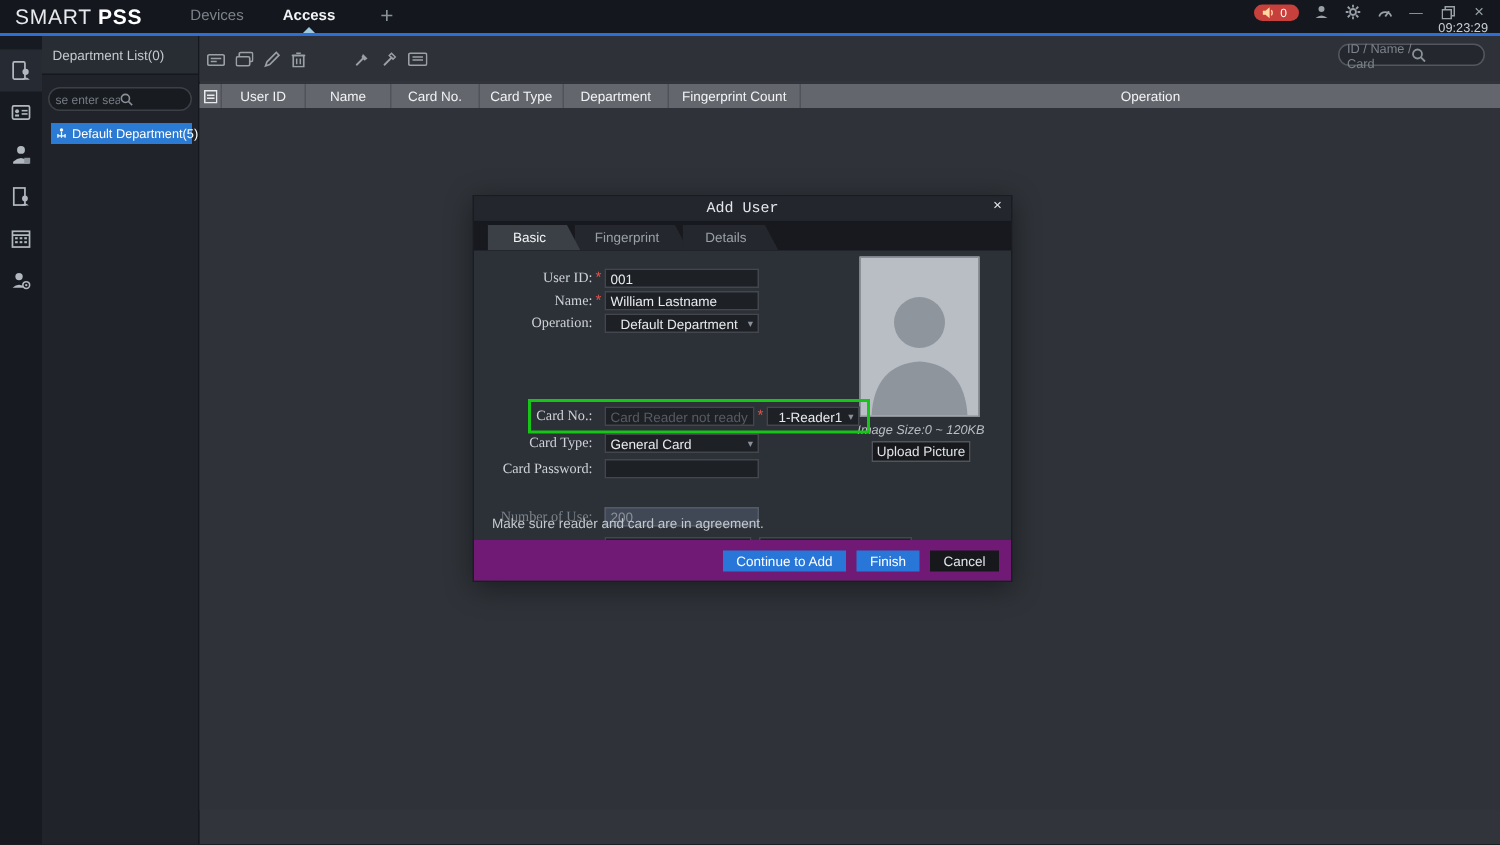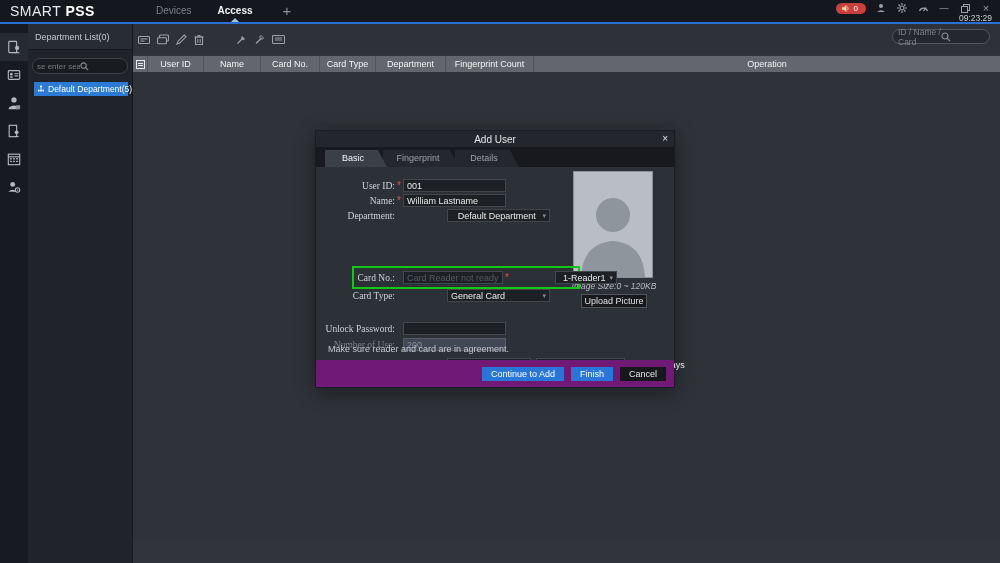--- a/index.html
+++ b/index.html
@@ -4,21 +4,21 @@
 <style>
   * { margin:0; padding:0; box-sizing:border-box; }
   html,body { background:#0c0e12; }
   body { font-family:"Liberation Sans", sans-serif; }
   .screen { position:relative; width:1000px; height:563px; background:#31353b; overflow:hidden; font-family:"Liberation Sans", sans-serif; }
 
   
   .titlebar { position:absolute; top:0; left:0; width:1000px; height:22px; background:#14171d; display:flex; align-items:center; }
   .logo { margin-left:10px; font-size:14px; letter-spacing:.5px; color:#e8eaee; }
   .logo b { font-weight:bold; color:#ffffff; }
-  .main-tab { font-size:10px; color:#7d838b; margin-left:55px; cursor:default; position:relative; height:22px; line-height:22px; padding:0 6px; }
+  .main-tab { font-size:10px; color:#7d838b; margin-left:26px; cursor:default; position:relative; height:22px; line-height:22px; padding:0 6px; }
   .main-tab.active { color:#f2f4f6; font-weight:bold; }
   .tab-notch { position:absolute; left:50%; bottom:0; margin-left:-4px; width:0; height:0; border-left:4px solid transparent; border-right:4px solid transparent; border-bottom:4px solid #9fc9df; }
   .newtab { color:#8a9097; font-size:15px; margin-left:24px; line-height:20px; }
   .tb-right { position:absolute; right:8px; top:2px; display:flex; align-items:center; gap:9px; }
   .alarm-pill { display:flex; align-items:center; gap:4px; background:#c8403c; border-radius:6px; height:11px; padding:0 8px 0 5px; }
   .alarm-pill .cnt { color:#ffffff; font-size:8px; line-height:11px; }
   .tbicon { width:12px; height:12px; display:flex; align-items:center; justify-content:center; color:#9aa0a8; font-size:11px; }
   .clock { position:absolute; right:8px; top:13px; color:#c9ced5; font-size:8.5px; }
   .blueline { position:absolute; top:22px; left:0; width:1000px; height:2px; background:#2e6fd6; }
 
@@ -47,34 +47,34 @@
   .tbody { position:absolute; top:72px; left:133px; width:867px; height:468px; background:#2f3339; }
 
   
   .pager { position:absolute; left:137px; top:545px; display:flex; align-items:center; gap:6px; }
   .pager .plabel { color:#9298a0; font-size:9px;margin-top:40px; }
   .pgsel { width:30px; height:14px; background:#1d2126; border:1px solid #3f444a; color:#d8dbdf; font-size:9px; display:flex; align-items:center; justify-content:space-between; padding:0 3px; }
 
   
   .dialog { position:absolute; left:315px; top:130px; width:360px; height:258px; background:#2c3137; border:1px solid #191c21; box-shadow:0 4px 18px rgba(0,0,0,.45); }
   .dlg-title { height:16px; background:#23262c; display:flex; align-items:center; justify-content:center; position:relative; }
-  .dlg-title span { color:#e4e7ea; font-size:10px; }
+  .dlg-title span { color:#e4e7ea; font-size:10px;font-family:Liberation Mono, monospace; }
   .dlg-close { position:absolute; right:6px; top:0; color:#8b9199; font-size:11px; line-height:16px; }
   .dlg-tabs { height:20px; background:#17191e; display:flex; align-items:flex-end; padding-left:9px; }
   .dtab { height:17px; line-height:17px; text-align:center; font-size:9px; color:#9aa0a7; background:#24272d; clip-path:polygon(0 0, calc(100% - 9px) 0, 100% 100%, 0 100%); padding:0 16px 0 10px; margin-right:-4px; }
   .dtab.active { background:#3b4047; color:#f2f4f6; z-index:2; }
   .dlg-body { position:relative; height:194px; }
   .frow { position:absolute; left:0; width:352px; height:13px; display:flex; align-items:center; }
   .flabel { width:79px; text-align:right; color:#cfd3d8; font-size:9.5px; flex:none;font-family:Liberation Serif, serif; }
   .flabel.dim { color:#7c828a; }
   .req { width:8px; text-align:center; color:#e0524a; font-size:10px; flex:none; }
   .fin { height:13px; background:#1d2126; border:1px solid #43474d; color:#e8eaed; font-size:9px; padding:0 3px; font-family:"Liberation Sans", sans-serif; outline:none; }
   .fin::placeholder { color:#565c64; }
   .fin.dis { background:#414855; border-color:#555b66; color:#8a9099; }
-  .fsel { height:13px; background:#1d2126; border:1px solid #43474d; color:#e8eaed; font-size:9px; display:flex; align-items:center; padding:0 3px;margin-left:44px; }
+  .fsel { height:13px; background:#1d2126; border:1px solid #43474d; color:#e8eaed; font-size:9px; display:flex; align-items:center; padding:0 3px; }
   .fsel .txt { flex:1; text-align:center; white-space:nowrap; overflow:hidden; }
   .arr { color:#8a9099; font-size:7px; flex:none; }
   .green-box { position:absolute; left:36px; top:99px; width:228px; height:23px; border:2px solid #17c517; z-index:5; pointer-events:none; }
   .photo { position:absolute; left:257px; top:4px; width:80px; height:107px; background:#b9bec5; border:1px solid #8b9097; display:flex; align-items:flex-end; justify-content:center; overflow:hidden; }
   .photo-cap { position:absolute; left:243px; top:114px; width:110px; text-align:center; color:#b9bec4; font-size:8.5px;font-style:italic; }
   .upload-btn { position:absolute; left:265px; top:127px; width:66px; height:14px; background:#17191d; border:1px solid #51555b; color:#dfe2e6; font-size:9px; display:flex; align-items:center; justify-content:center; }
   .dlg-note { position:absolute; left:12px; top:170px; color:#c4c9cf; font-size:9px; }
   .dlg-footer { position:absolute; left:0; bottom:0; width:358px; height:27px; background:#701a75; display:flex; align-items:center; justify-content:flex-end; gap:7px; padding-right:8px; }
   .btn { height:14px; font-size:9px; display:flex; align-items:center; justify-content:center; padding:0 9px; }
   .btn.blue { background:#2776d8; color:#ffffff; }
@@ -341,21 +341,21 @@
         <input class="fin" style="width: 103px;" value="001">
       </div>
 
       <div class="frow" style="top:27px;">
         <span class="flabel">Name:</span>
         <span class="req">*</span>
         <input class="fin" style="width: 103px;" value="William Lastname">
       </div>
 
       <div class="frow" style="top:42px;">
-        <span class="flabel">Department:</span>
+        <span class="flabel">Operation:</span>
         <span class="req"></span>
         <div class="fsel" style="width:103px;">
           <span class="txt">Default Department</span>
           <span class="arr">▾</span>
         </div>
       </div>
 
       <div class="frow" style="top:104px; z-index:6;">
         <span class="flabel">Card No.:</span>
         <span class="req"></span>
@@ -369,26 +369,26 @@
 
       <div class="frow" style="top:122px;">
         <span class="flabel">Card Type:</span>
         <span class="req"></span>
         <div class="fsel" style="width:103px;">
           <span class="txt" style="text-align:left;">General Card</span>
           <span class="arr">▾</span>
         </div>
       </div>
 
-
-      <div class="frow" style="top:155px;">
-        <span class="flabel">Unlock Password:</span>
+      <div class="frow" style="top:139px;">
+        <span class="flabel">Card Password:</span>
         <span class="req"></span>
         <input class="fin" style="width: 103px;" value="">
       </div>
+
 
       <div class="frow" style="top:171px;">
         <span class="flabel dim">Number of Use:</span>
         <span class="req"></span>
         <input class="fin dis" style="width: 103px;" disabled="" value="200">
       </div>
 
       <div class="photo">
         <span>
             <svg width="76" height="92" viewBox="0 0 76 92">

